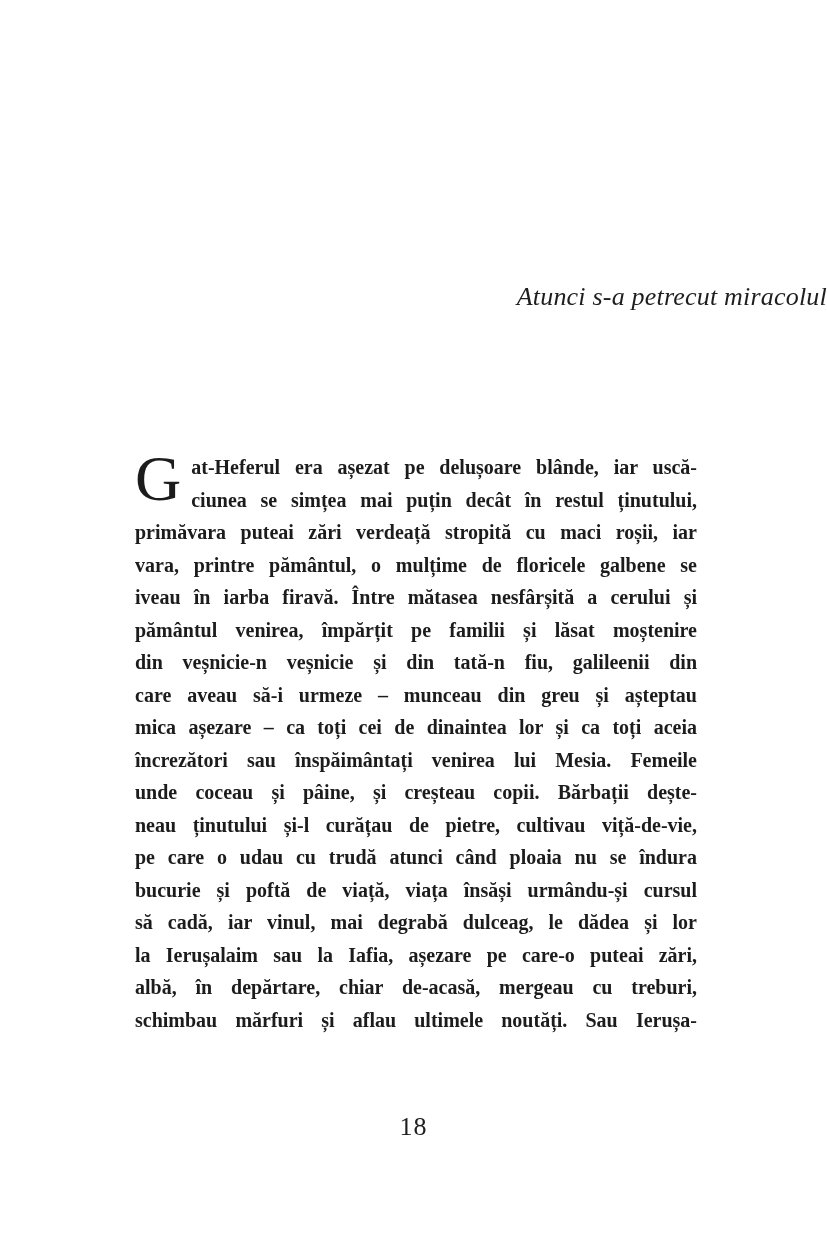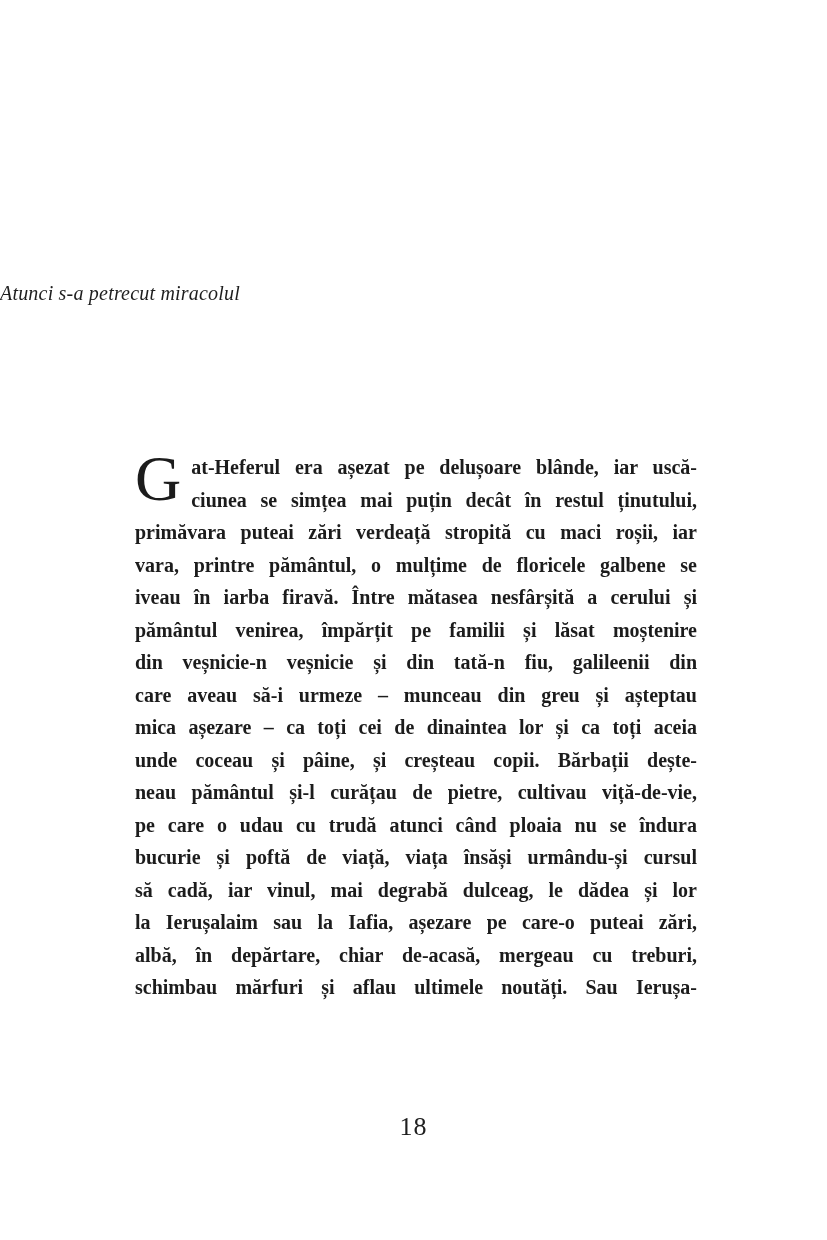--- a/index.html
+++ b/index.html
@@ -18,23 +18,23 @@
   .book-page {
     position: absolute;
     inset: 0;
     background: #ffffff;
   }
   .chapter-title {
     position: absolute;
     top: 282px;
     left: 0;
     width: 100%;
-    text-align: left;
+    text-align: right;
     font-style: italic;
-    font-size: 20px;
+    font-size: 26px;
     letter-spacing: 0.2px;
     color: #1e1e1e;
   }
   .body-block {
     position: absolute;
     top: 451px;
     left: 135px;
     width: 562px;
     font-size: 20px;
     line-height: 32.5px;
@@ -87,25 +87,26 @@
         <div class="body-line">iveau în iarba firavă. Între mătasea nesfârșită a cerului și</div>
 
         <div class="body-line">pământul venirea, împărțit pe familii și lăsat moștenire</div>
 
         <div class="body-line">din veșnicie-n veșnicie și din tată-n fiu, galileenii din</div>
 
         <div class="body-line">care aveau să-i urmeze – munceau din greu și așteptau</div>
 
         <div class="body-line">mica așezare – ca toți cei de dinaintea lor și ca toți aceia</div>
 
+        <div class="body-line">încrezători sau înspăimântați venirea lui Mesia. Femeile</div>
 
 
         <div class="body-line">unde coceau și pâine, și creșteau copii. Bărbații dește-</div>
 
-        <div class="body-line">neau pământul și-l curățau de pietre, cultivau viță-de-vie,</div>
+        <div class="body-line">neau ținutului și-l curățau de pietre, cultivau viță-de-vie,</div>
 
         <div class="body-line">pe care o udau cu trudă atunci când ploaia nu se îndura</div>
 
         <div class="body-line">bucurie și poftă de viață, viața însăși urmându-și cursul</div>
 
         <div class="body-line">să cadă, iar vinul, mai degrabă dulceag, le dădea și lor</div>
 
 
         <div class="body-line">la Ierușalaim sau la Iafia, așezare pe care-o puteai zări,</div>
 

